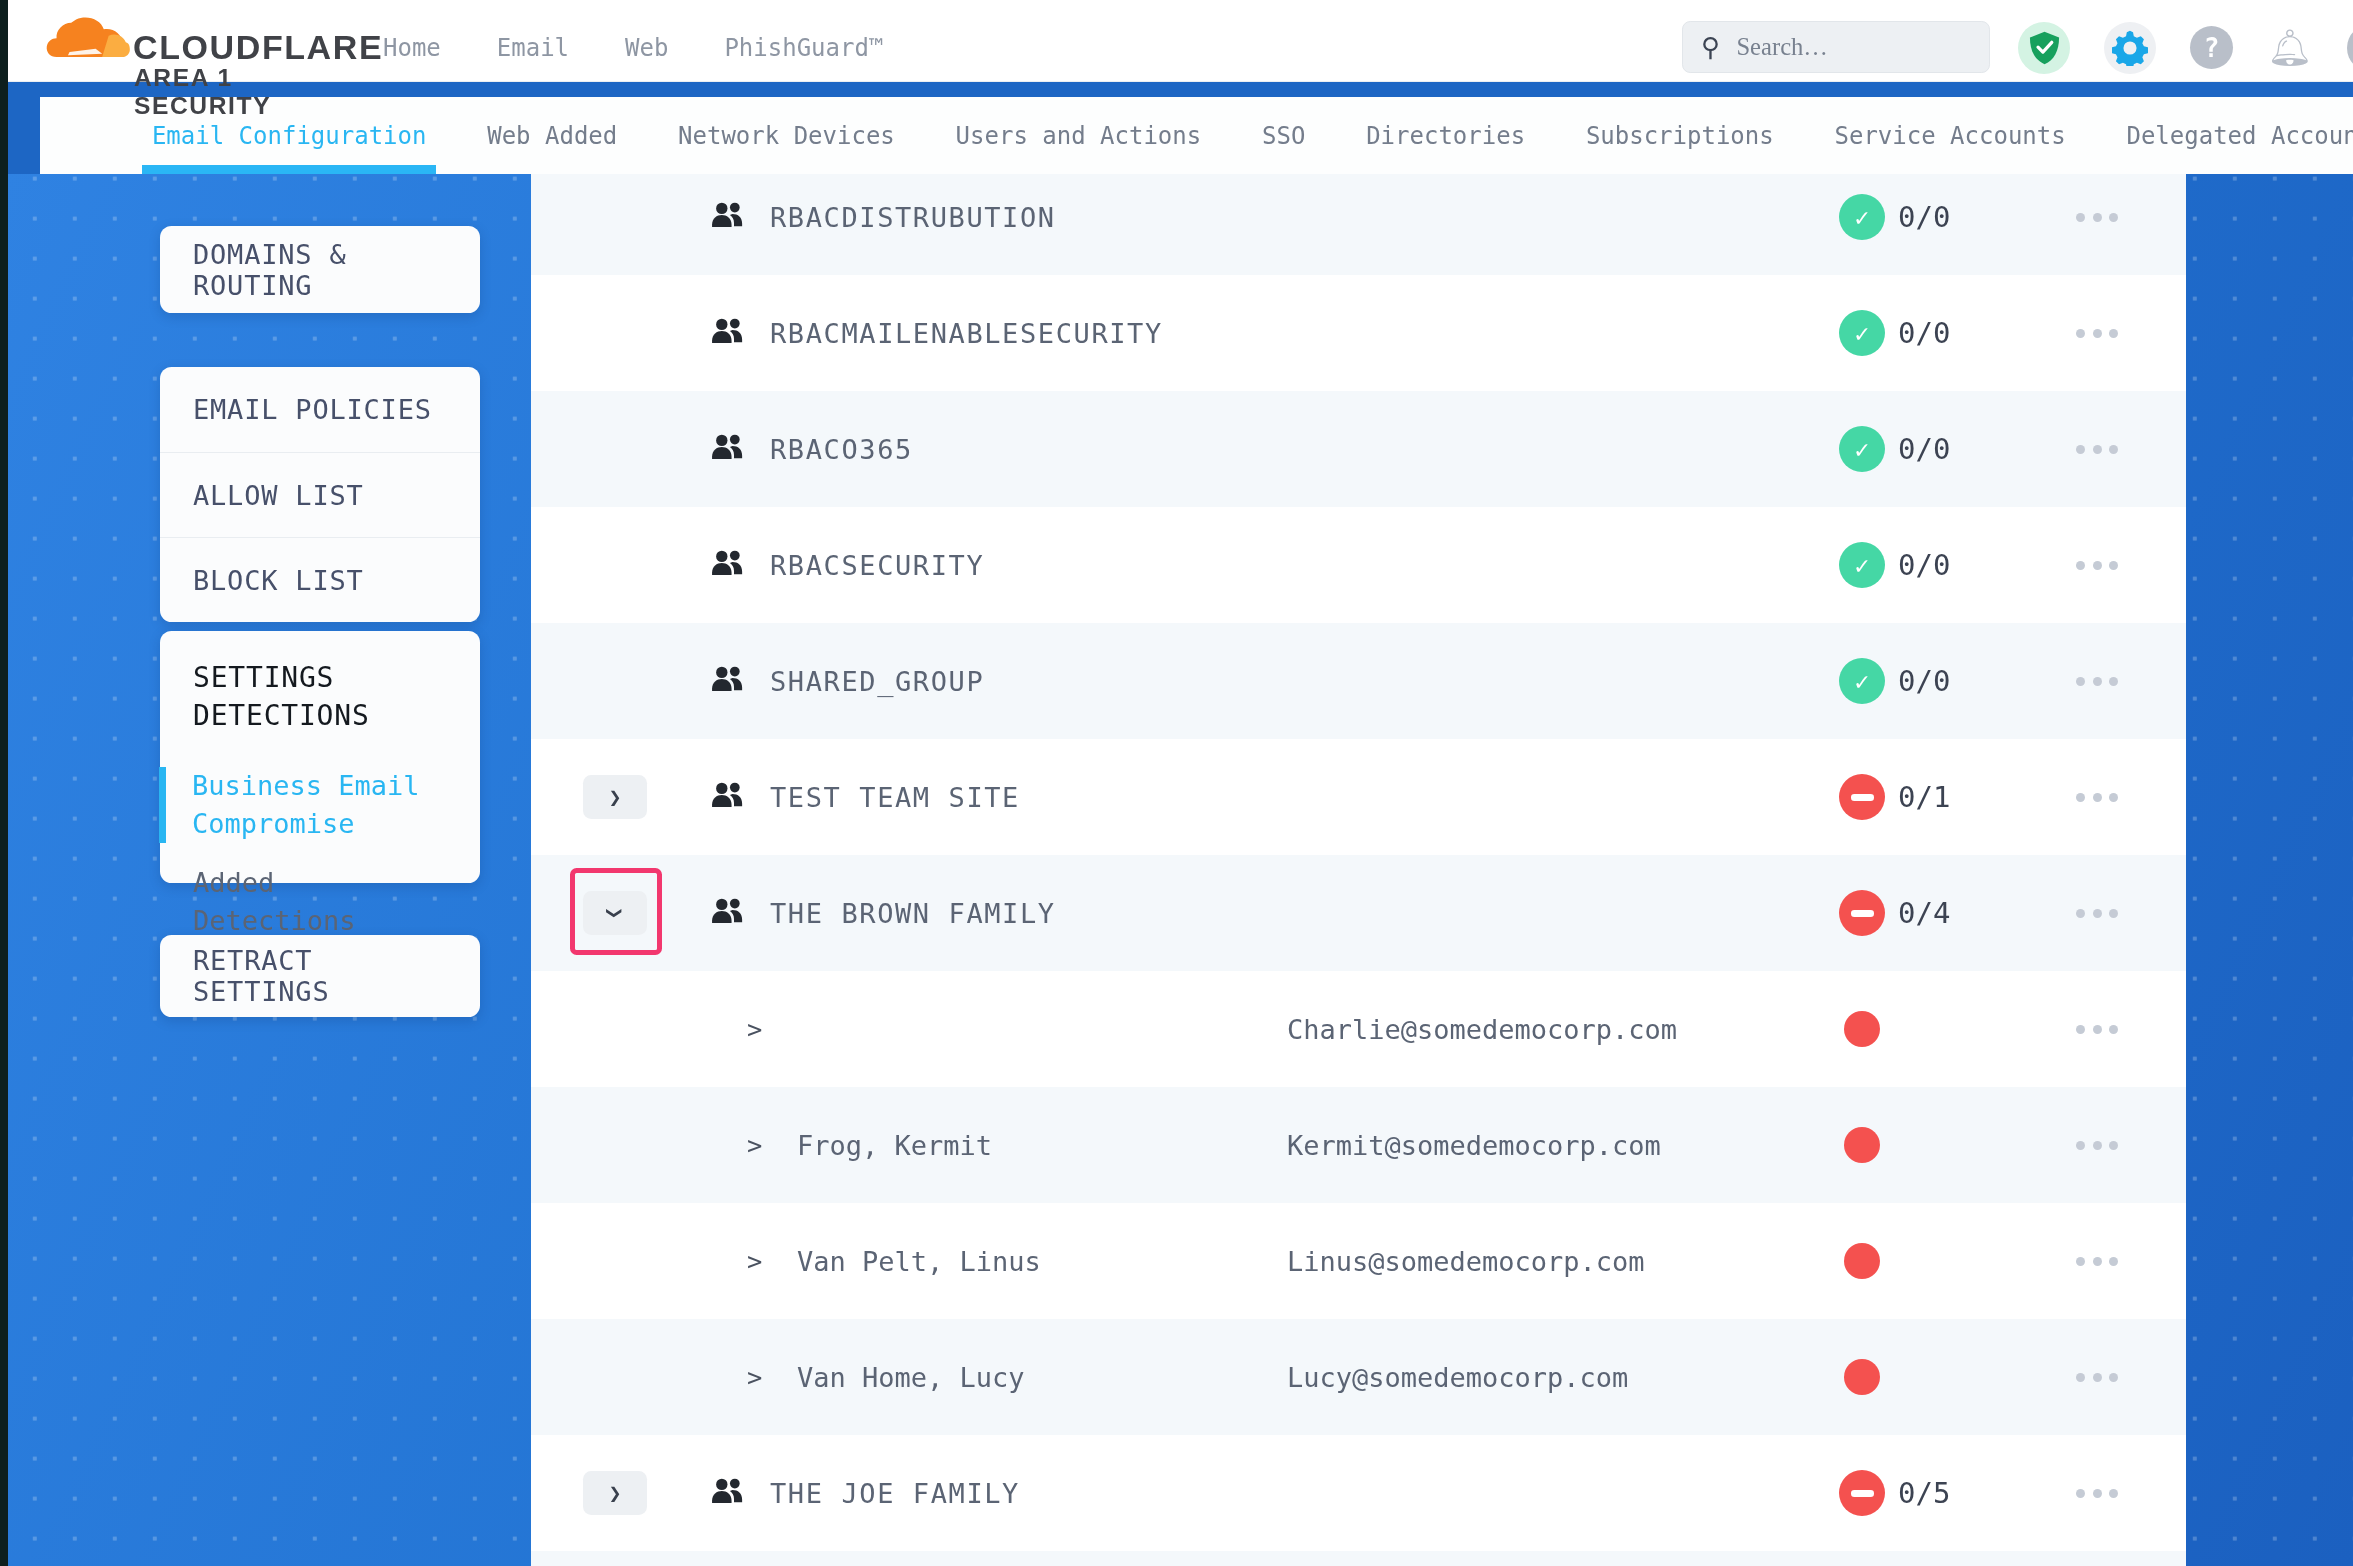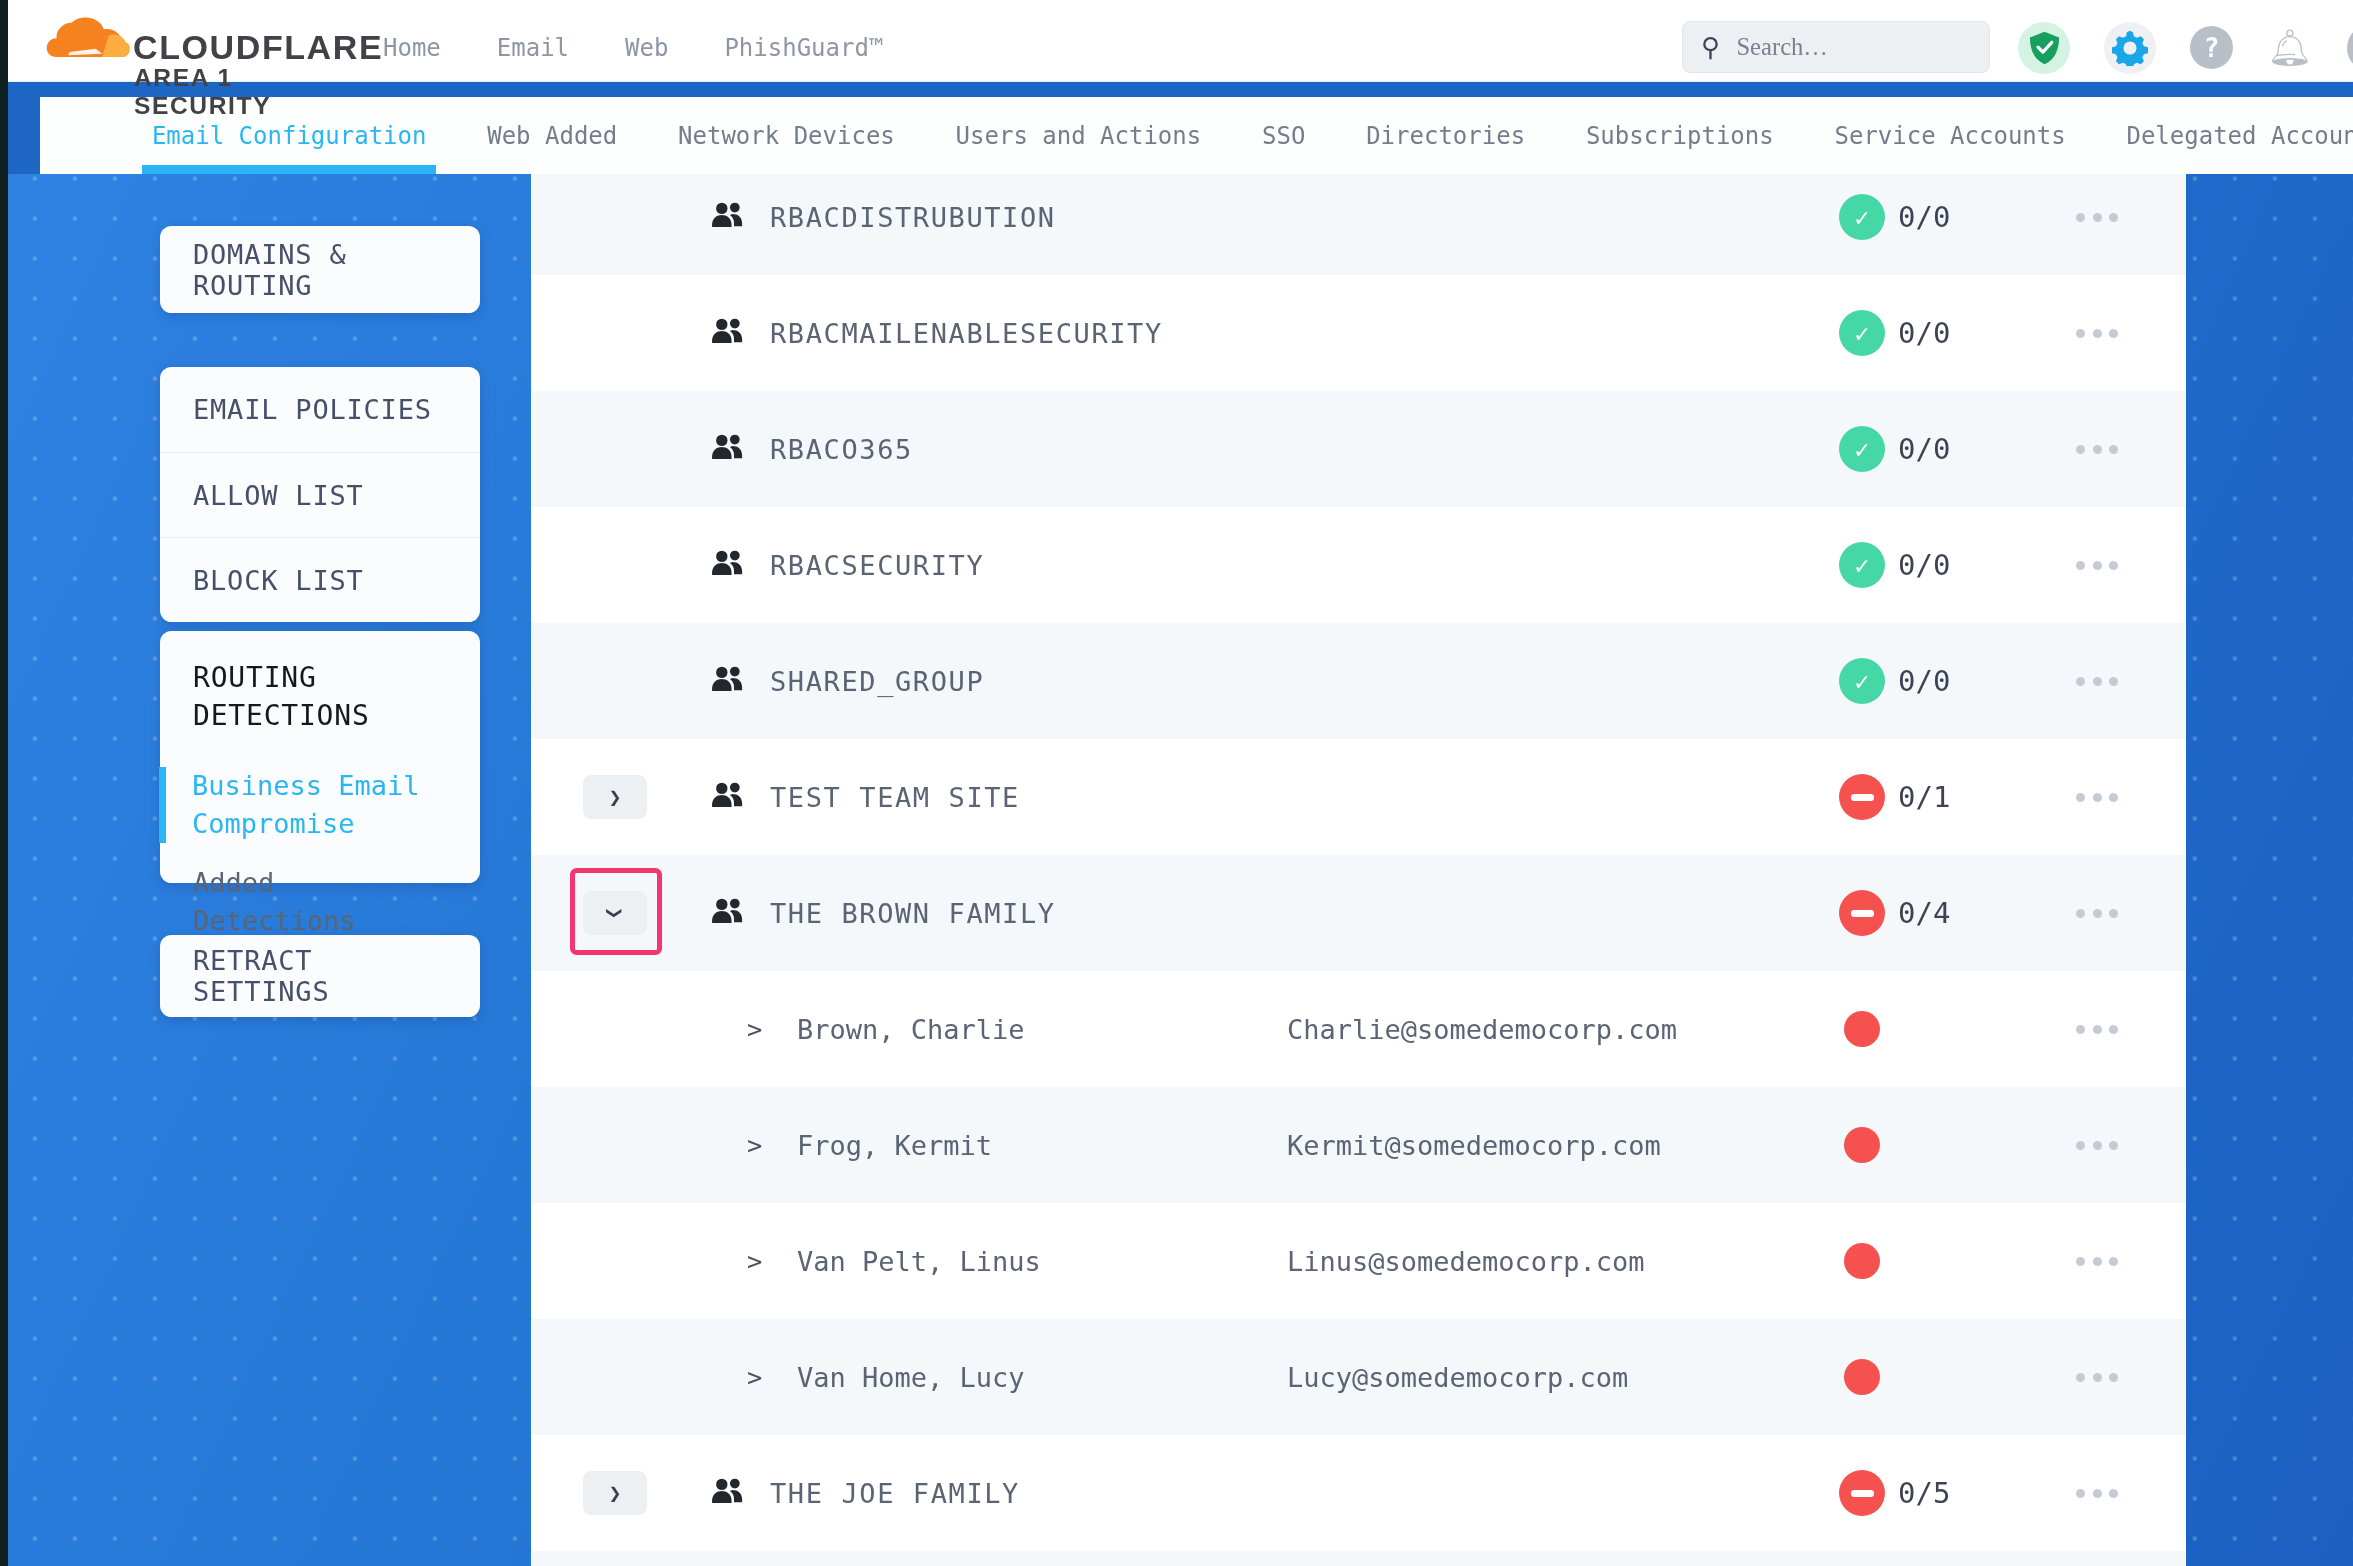--- a/index.html
+++ b/index.html
@@ -153,21 +153,21 @@
     <div class="sb-item">DOMAINS &amp; ROUTING</div>
   </div>
 
   <div class="card card2">
       <div class="sb-item">EMAIL POLICIES</div>
       <div class="sb-item">ALLOW LIST</div>
       <div class="sb-item">BLOCK LIST</div>
     </div>
 
   <div class="card card3">
-    <div class="det-title">ROUTING DETECTIONS</div>
+    <div class="det-title">SETTINGS DETECTIONS</div>
     <div id="det-items">
         <div class="det-item active">Business Email Compromise</div>
         <div class="det-item plain">Added Detections</div>
       </div>
   </div>
 
   <div class="card card4">
     <div class="sb-item">RETRACT SETTINGS</div>
   </div>
 
@@ -287,21 +287,20 @@
           <div class="badge minus"></div>
           <div class="count">0/4</div>
           <div class="dots3">
             <i></i>
             <i></i>
             <i></i>
           </div>
         </div>
         <div class="row white">
           <div class="mchev">&gt;</div>
-          <div class="mname">Brown, Charlie</div>
           <div class="memail">Charlie@somedemocorp.com</div>
           <div class="sdot"></div>
           <div class="dots3">
             <i></i>
             <i></i>
             <i></i>
           </div>
         </div>
         <div class="row light">
           <div class="mchev">&gt;</div>

